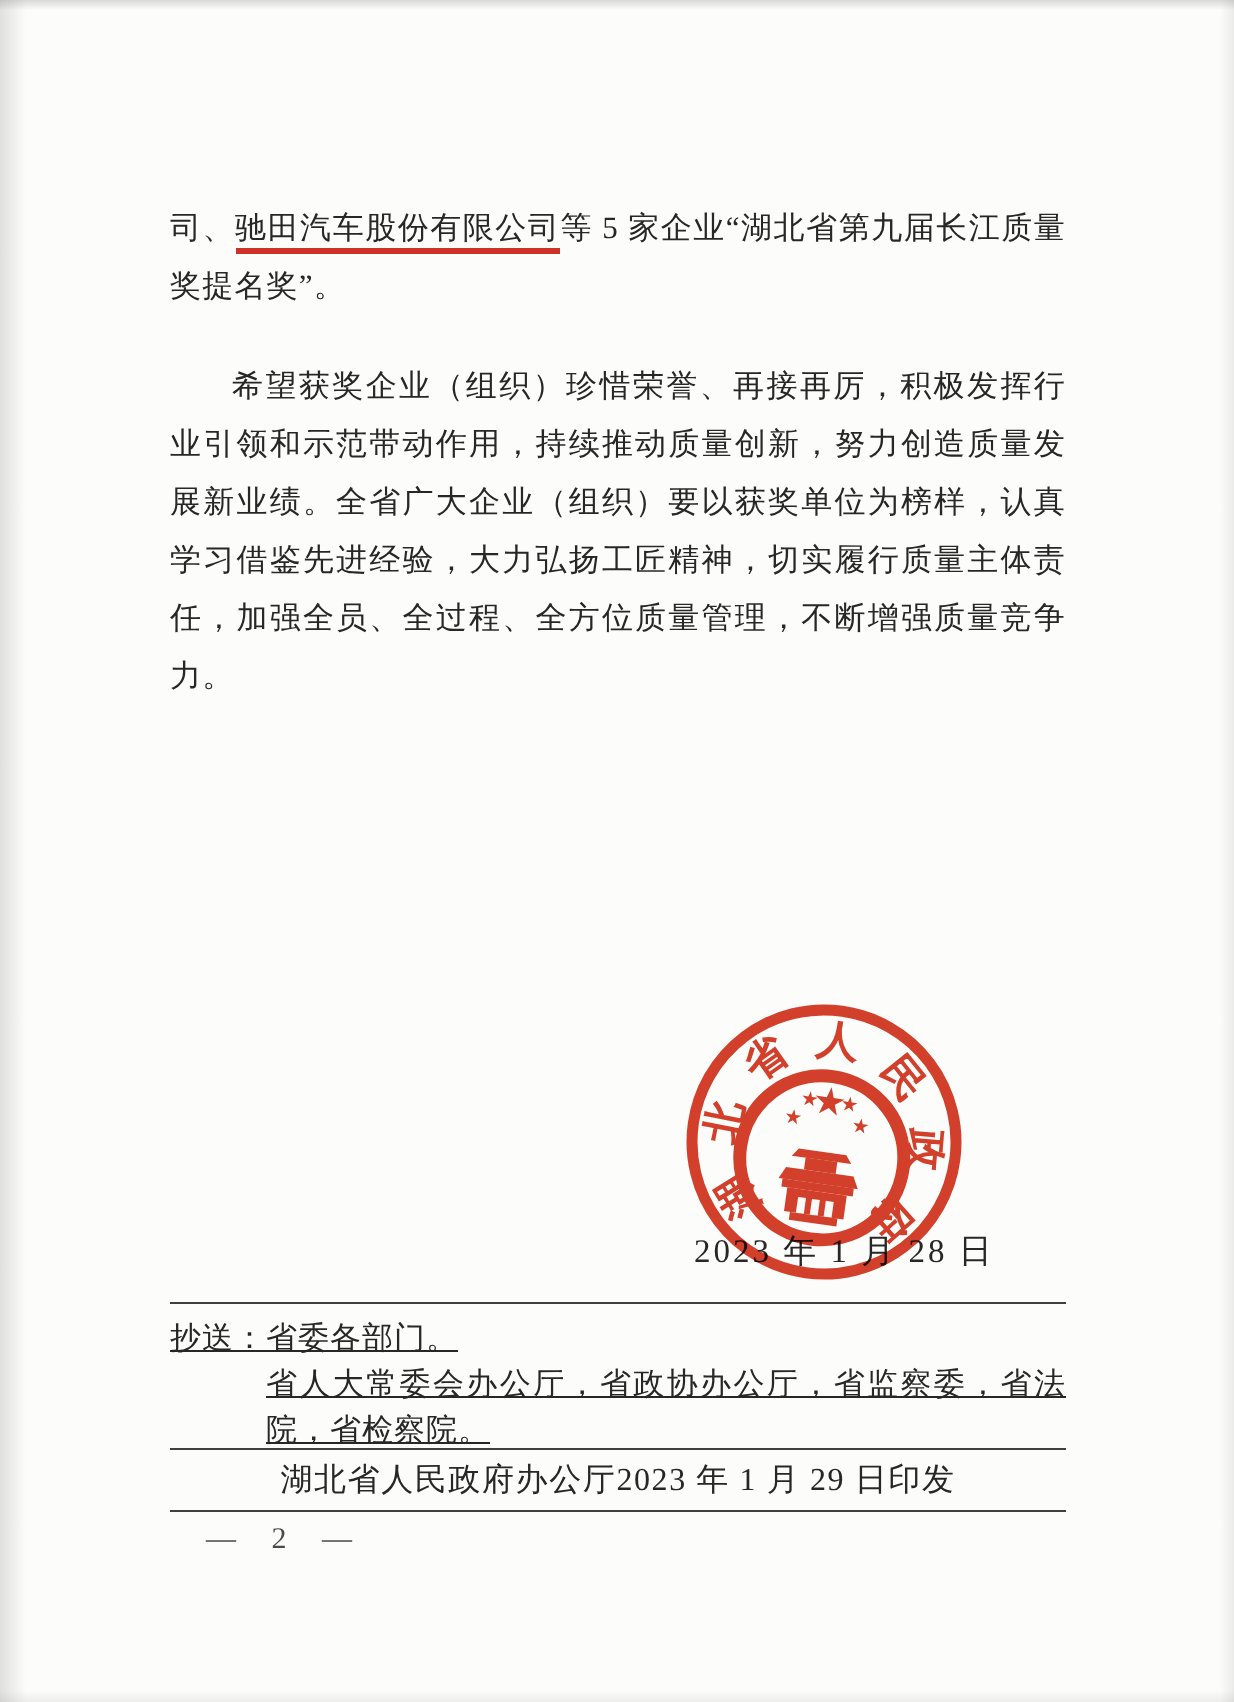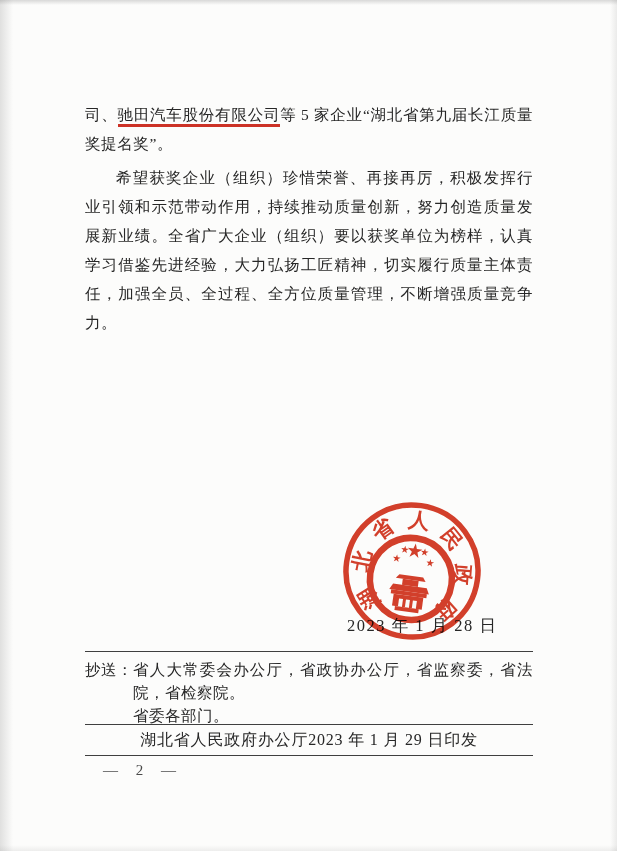--- a/index.html
+++ b/index.html
@@ -23,21 +23,21 @@
       linear-gradient(to top, rgba(110,110,110,.10), rgba(110,110,110,0) 6px),
       #fcfcfb;
   }
   .content{
     position:absolute;left:85px;top:100px;width:448px;
     color:var(--ink);
     font-size:15.5px;letter-spacing:.6px;line-height:29px;
     text-align:justify;
   }
   .content p{margin:0;}
-  .content p + p{margin-top:5px;text-indent:2em;}
+  .content p + p{margin-top:21px;text-indent:2em;}
   .company-underline{
     border-bottom:3px solid var(--underline-red);
     padding-bottom:1px;
   }
   .seal-wrap{
     position:absolute;left:341px;top:500px;width:142px;height:142px;
     mix-blend-mode:multiply;
     transform:rotate(8deg);
   }
   .seal-char{
@@ -49,21 +49,21 @@
     position:absolute;left:347px;top:615px;
     color:var(--ink);font-size:16.5px;letter-spacing:1.5px;
     z-index:0;
   }
   .notes{
     position:absolute;left:85px;top:651px;width:448px;
     border-top:1.5px solid var(--rule);
     padding-top:6px;
     color:var(--ink);font-size:15.5px;line-height:23px;letter-spacing:.5px;
   }
-  .notes-row{display:flex;}
+  .notes-row{display:flex;text-decoration:underline;}
   .notes-label{white-space:nowrap;}
   .notes-lines{flex:1;text-align:justify;}
   .issue-row{
     position:absolute;left:85px;top:724px;width:448px;height:30px;
     border-top:1.5px solid var(--rule);
     border-bottom:1.5px solid var(--rule);
     display:flex;justify-content:center;align-items:center;
     color:var(--ink);font-size:16px;letter-spacing:.8px;
   }
   .page-num{
@@ -114,22 +114,22 @@
           <rect x="59" y="108" width="24" height="4"></rect>
         </g>
       </g>
     </svg>
   </div>
 
   <div class="notes">
     <div class="notes-row">
       <span class="notes-label">抄送：</span>
       <div class="notes-lines">
+        <div>省委各部门。</div>
         <div>省人大常委会办公厅，省政协办公厅，省监察委，省法院，省检察院。</div>
-        <div>省委各部门。</div>
       </div>
     </div>
   </div>
 
   <div class="issue-row">
     <span>湖北省人民政府办公厅</span>
     <span>2023 年 1 月 29 日印发</span>
   </div>
 
   <div class="page-num">— 2 —</div>

